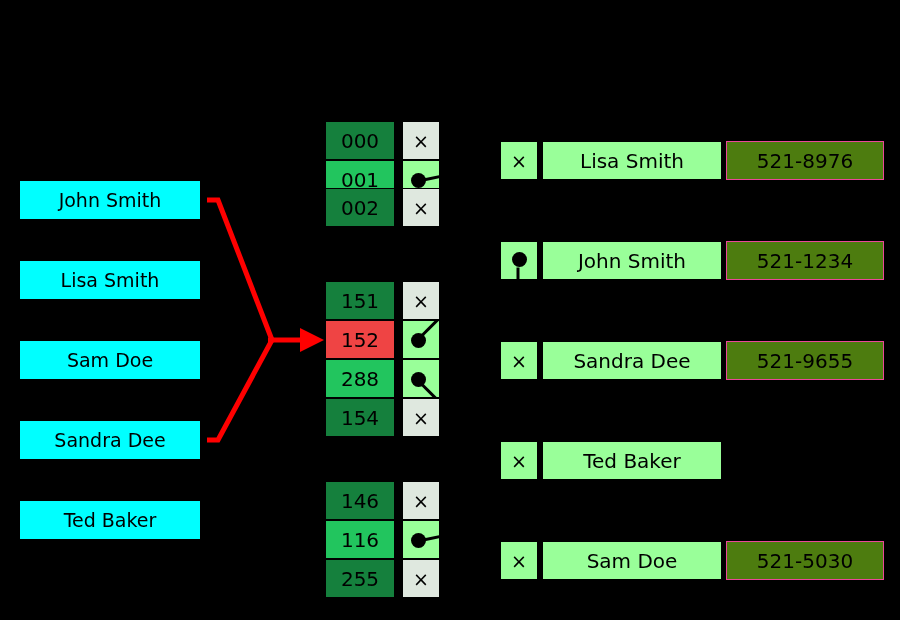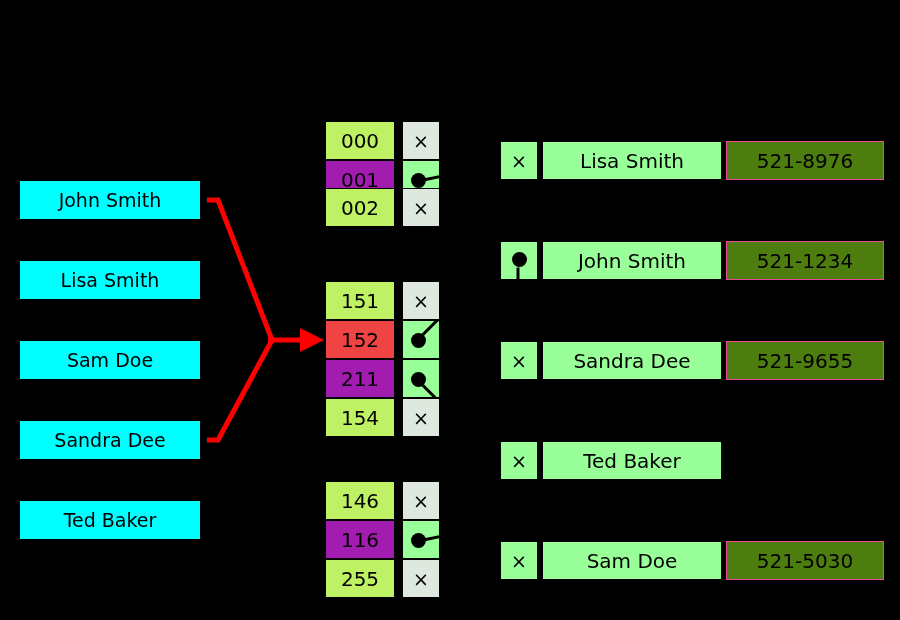--- a/index.html
+++ b/index.html
@@ -42,30 +42,30 @@
   .bucket-row {
     position: absolute;
     left: 325px;
     height: 39px;
     display: flex;
     box-sizing: border-box;
   }
   .bucket-index {
     width: 70px;
     height: 39px;
-    background: #bef264;
+    background: #15803d;
     color: #000000;
     display: flex;
     align-items: center;
     justify-content: center;
     font-size: 20px;
     border: 1px solid #000000;
     box-sizing: border-box;
   }
-  .bucket-index.hl-purple { background: #a21caf; text-align: center; }
+  .bucket-index.hl-purple { background: #22c55e; text-align: center; }
   .bucket-index.hl-red    { background: #ef4444; }
 
   .bucket-ptr {
     width: 38px;
     height: 39px;
     margin-left: 7px;
     background: #dfe8df;
     border: 1px solid #000000;
     box-sizing: border-box;
     position: relative;
@@ -221,21 +221,21 @@
       <span>152</span>
     </div>
     <div class="bucket-ptr filled">
       <span class="dot" style="left:8px; top:12px"></span>
       <span class="stub" style="left:14px; top:18px; width:40px; transform:rotate(-45deg)"></span>
     </div>
   </div>
 
   <div class="bucket-row" style="top:359px">
     <div class="bucket-index hl-purple">
-      <span>211</span>
+      <span>288</span>
     </div>
     <div class="bucket-ptr filled">
       <span class="dot" style="left:8px; top:12px"></span>
       <span class="stub" style="left:14px; top:18px; width:40px; transform:rotate(45deg)"></span>
     </div>
   </div>
 
   <div class="bucket-row" style="top:398px">
     <div class="bucket-index">
       <span>154</span>

